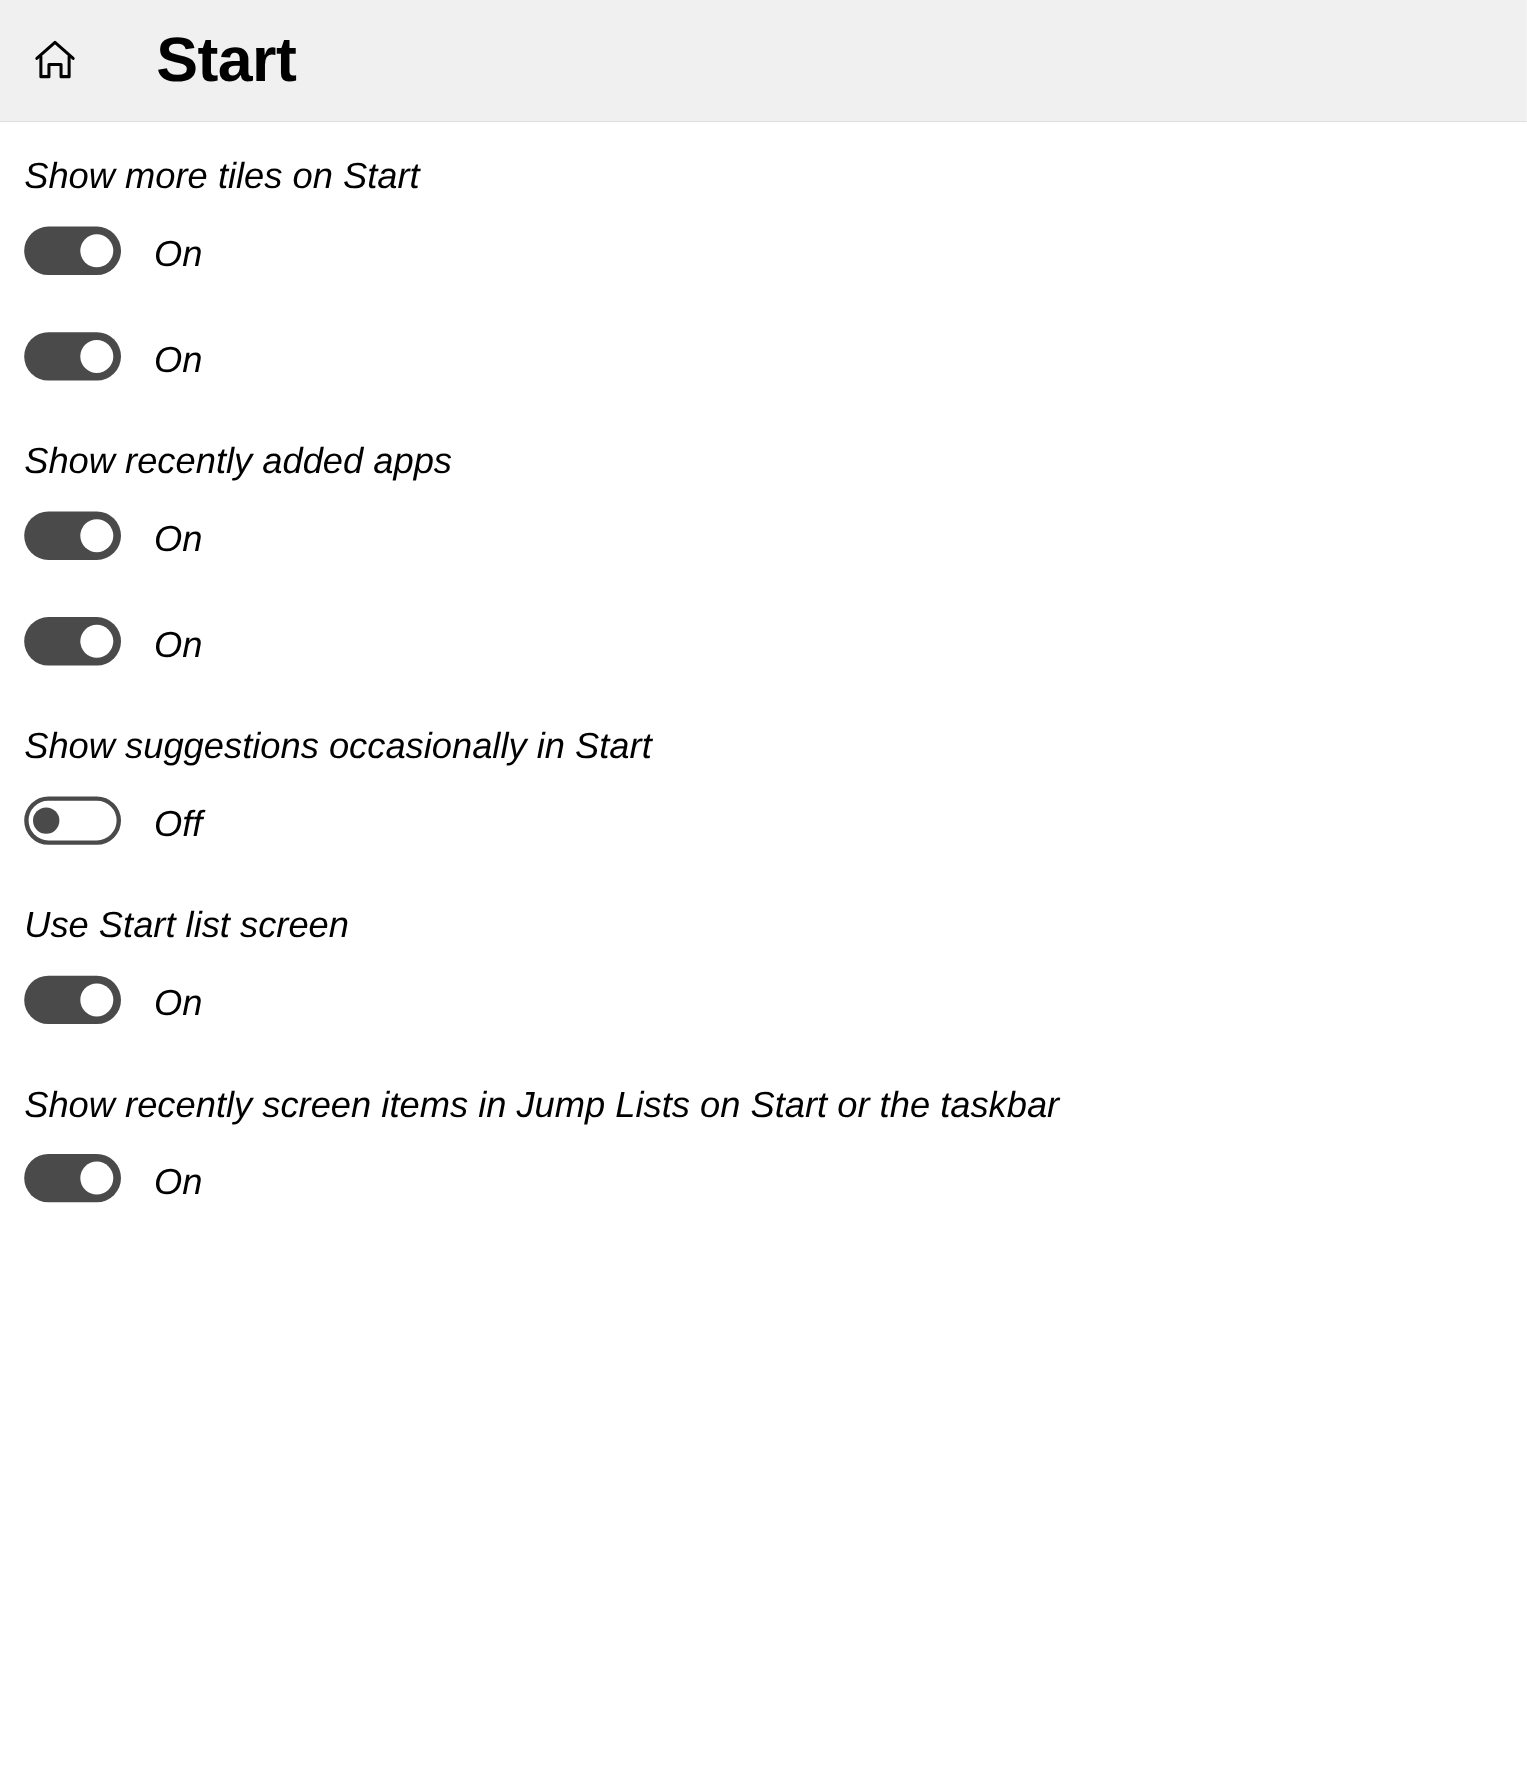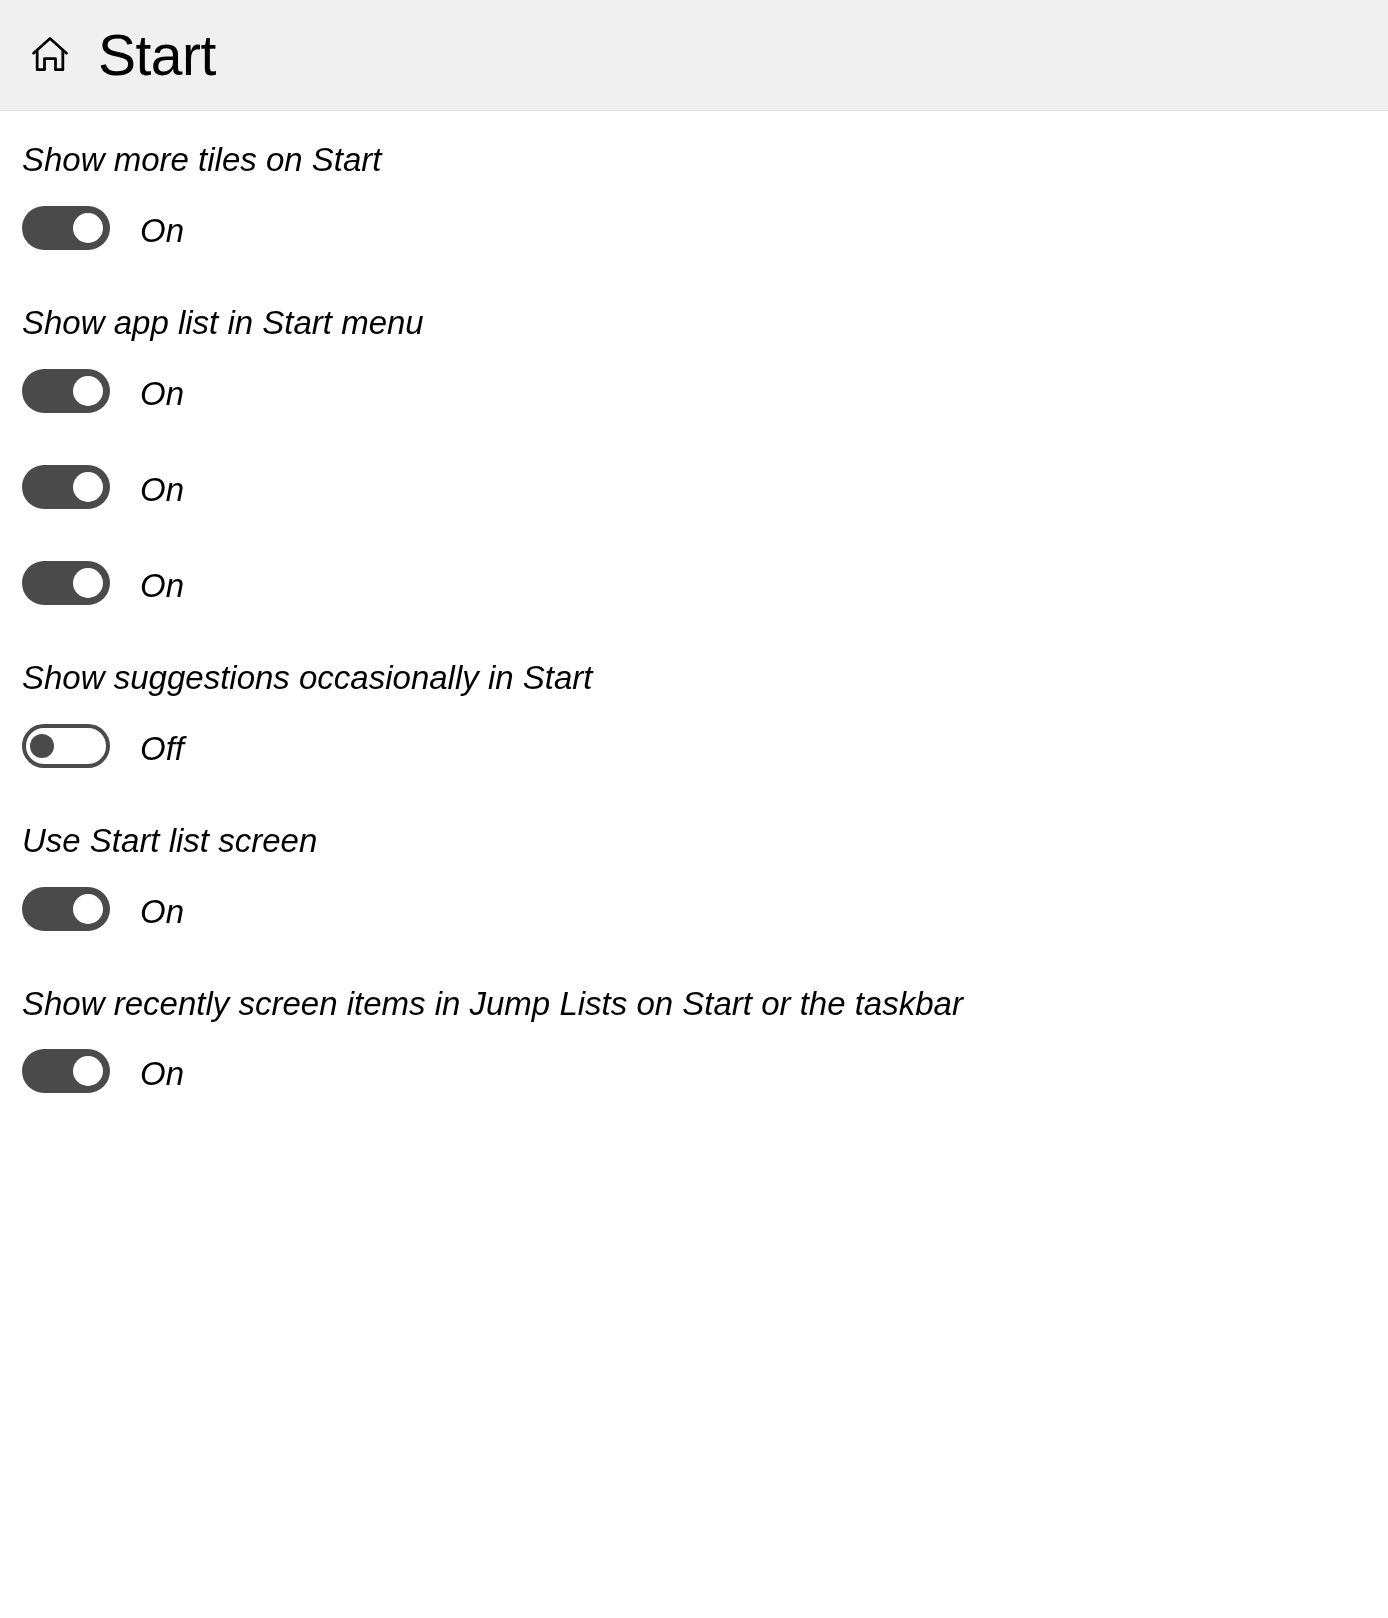--- a/index.html
+++ b/index.html
@@ -23,22 +23,23 @@
     }
     .header-icon {
       width: 44px;
       height: 44px;
       display: flex;
       align-items: center;
       justify-content: center;
     }
     .header-title {
       font-size: 57px;
-      font-weight: 400;
+      font-weight: 700;
       letter-spacing: -0.5px;
+      margin-left: 44px;
     }
     .content {
       padding: 28px 22px;
     }
     .setting-group {
       margin-bottom: 52px;
       font-style: italic;
     }
     .setting-label {
       font-size: 33px;
@@ -110,30 +111,30 @@
     <div class="setting-label">Show more tiles on Start</div>
     <div class="toggle-row">
       <div class="toggle on">
         <div class="toggle-knob"></div>
       </div>
       <span class="toggle-state">On</span>
     </div>
   </div>
 
   <div class="setting-group">
-    <div class="setting-label">Show app list in Start menu</div>
     <div class="toggle-row">
       <div class="toggle on">
         <div class="toggle-knob"></div>
       </div>
       <span class="toggle-state">On</span>
     </div>
   </div>
 
   <div class="setting-group">
+    <div class="setting-label">Show recently added apps</div>
     <div class="toggle-row">
       <div class="toggle on">
         <div class="toggle-knob"></div>
       </div>
       <span class="toggle-state">On</span>
     </div>
   </div>
 
   <div class="setting-group">
     <div class="toggle-row">

